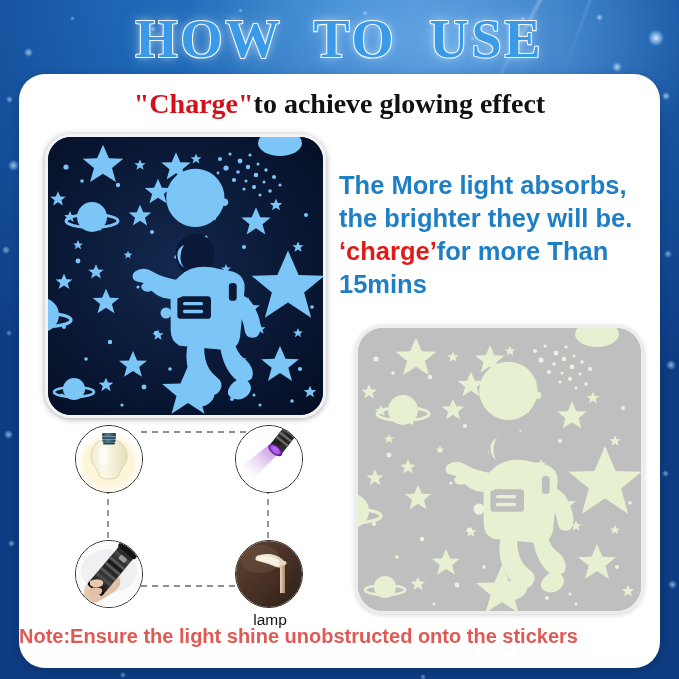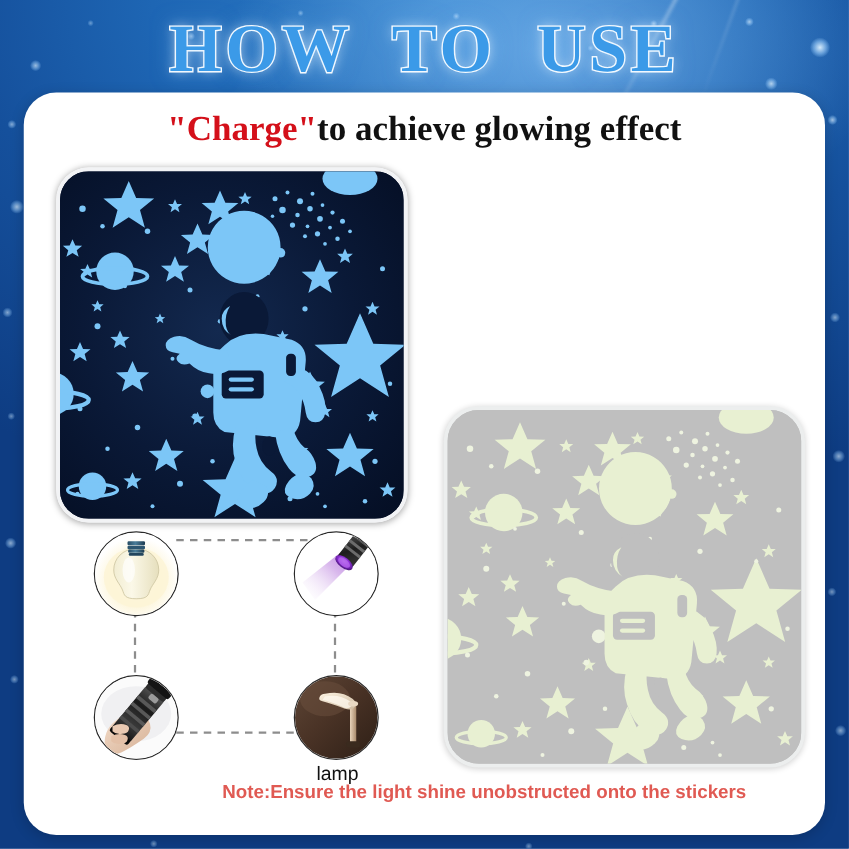--- a/index.html
+++ b/index.html
@@ -121,24 +121,24 @@
     color: #111111;
     white-space: pre;
   }
   .dashline { position: absolute; pointer-events: none; }
 
   
   #note {
     position: absolute;
     left: 0; top: 551px;
     width: 578px;
-    text-align: right;
+    text-align: left;
     font-family: "Liberation Sans", sans-serif;
     font-weight: bold;
-    font-size: 15px;
+    font-size: 20px;
     color: #e05a53;
     white-space: pre;
   }
 </style>
 </head>
 <body>
 
 <div id="root">
 
   <div>
@@ -381,20 +381,24 @@
 
           <path d="M50 156 q-8 6 -10 12 q-2 6 4 8 q8 2 14 -4 q5 -5 2 -11 z"></path>
           <path d="M86 150 q-9 4 -12 10 q-3 6 3 9 q8 3 14 -3 q5 -5 1 -11 z"></path>
 
           <ellipse cx="62" cy="132" rx="5" ry="7" fill="#0a1937"></ellipse>
           <rect x="74" y="66" width="7" height="16" rx="3" fill="#0a1937"></rect>
         </g>
       </svg>
     </div>
 
+    <div id="para"><span>The More light absorbs,</span>
+<span>the brighter they will be.</span>
+<span class="red">‘charge’</span><span>for more Than</span>
+<span>15mins</span></div>
 
     <div id="glow-panel">
       <svg width="283" height="283" viewBox="0 0 283 283">
         <defs>
           <g id="starB">
             <polygon points="0,-14 4.1,-4.6 14,-4.3 6.2,2.1 8.9,11.8 0,6 -8.9,11.8 -6.2,2.1 -14,-4.3 -4.1,-4.6"></polygon>
           </g>
         </defs>
         <rect width="283" height="283" fill="#bfbfbf"></rect>
         <g fill="#e8f0d2">

